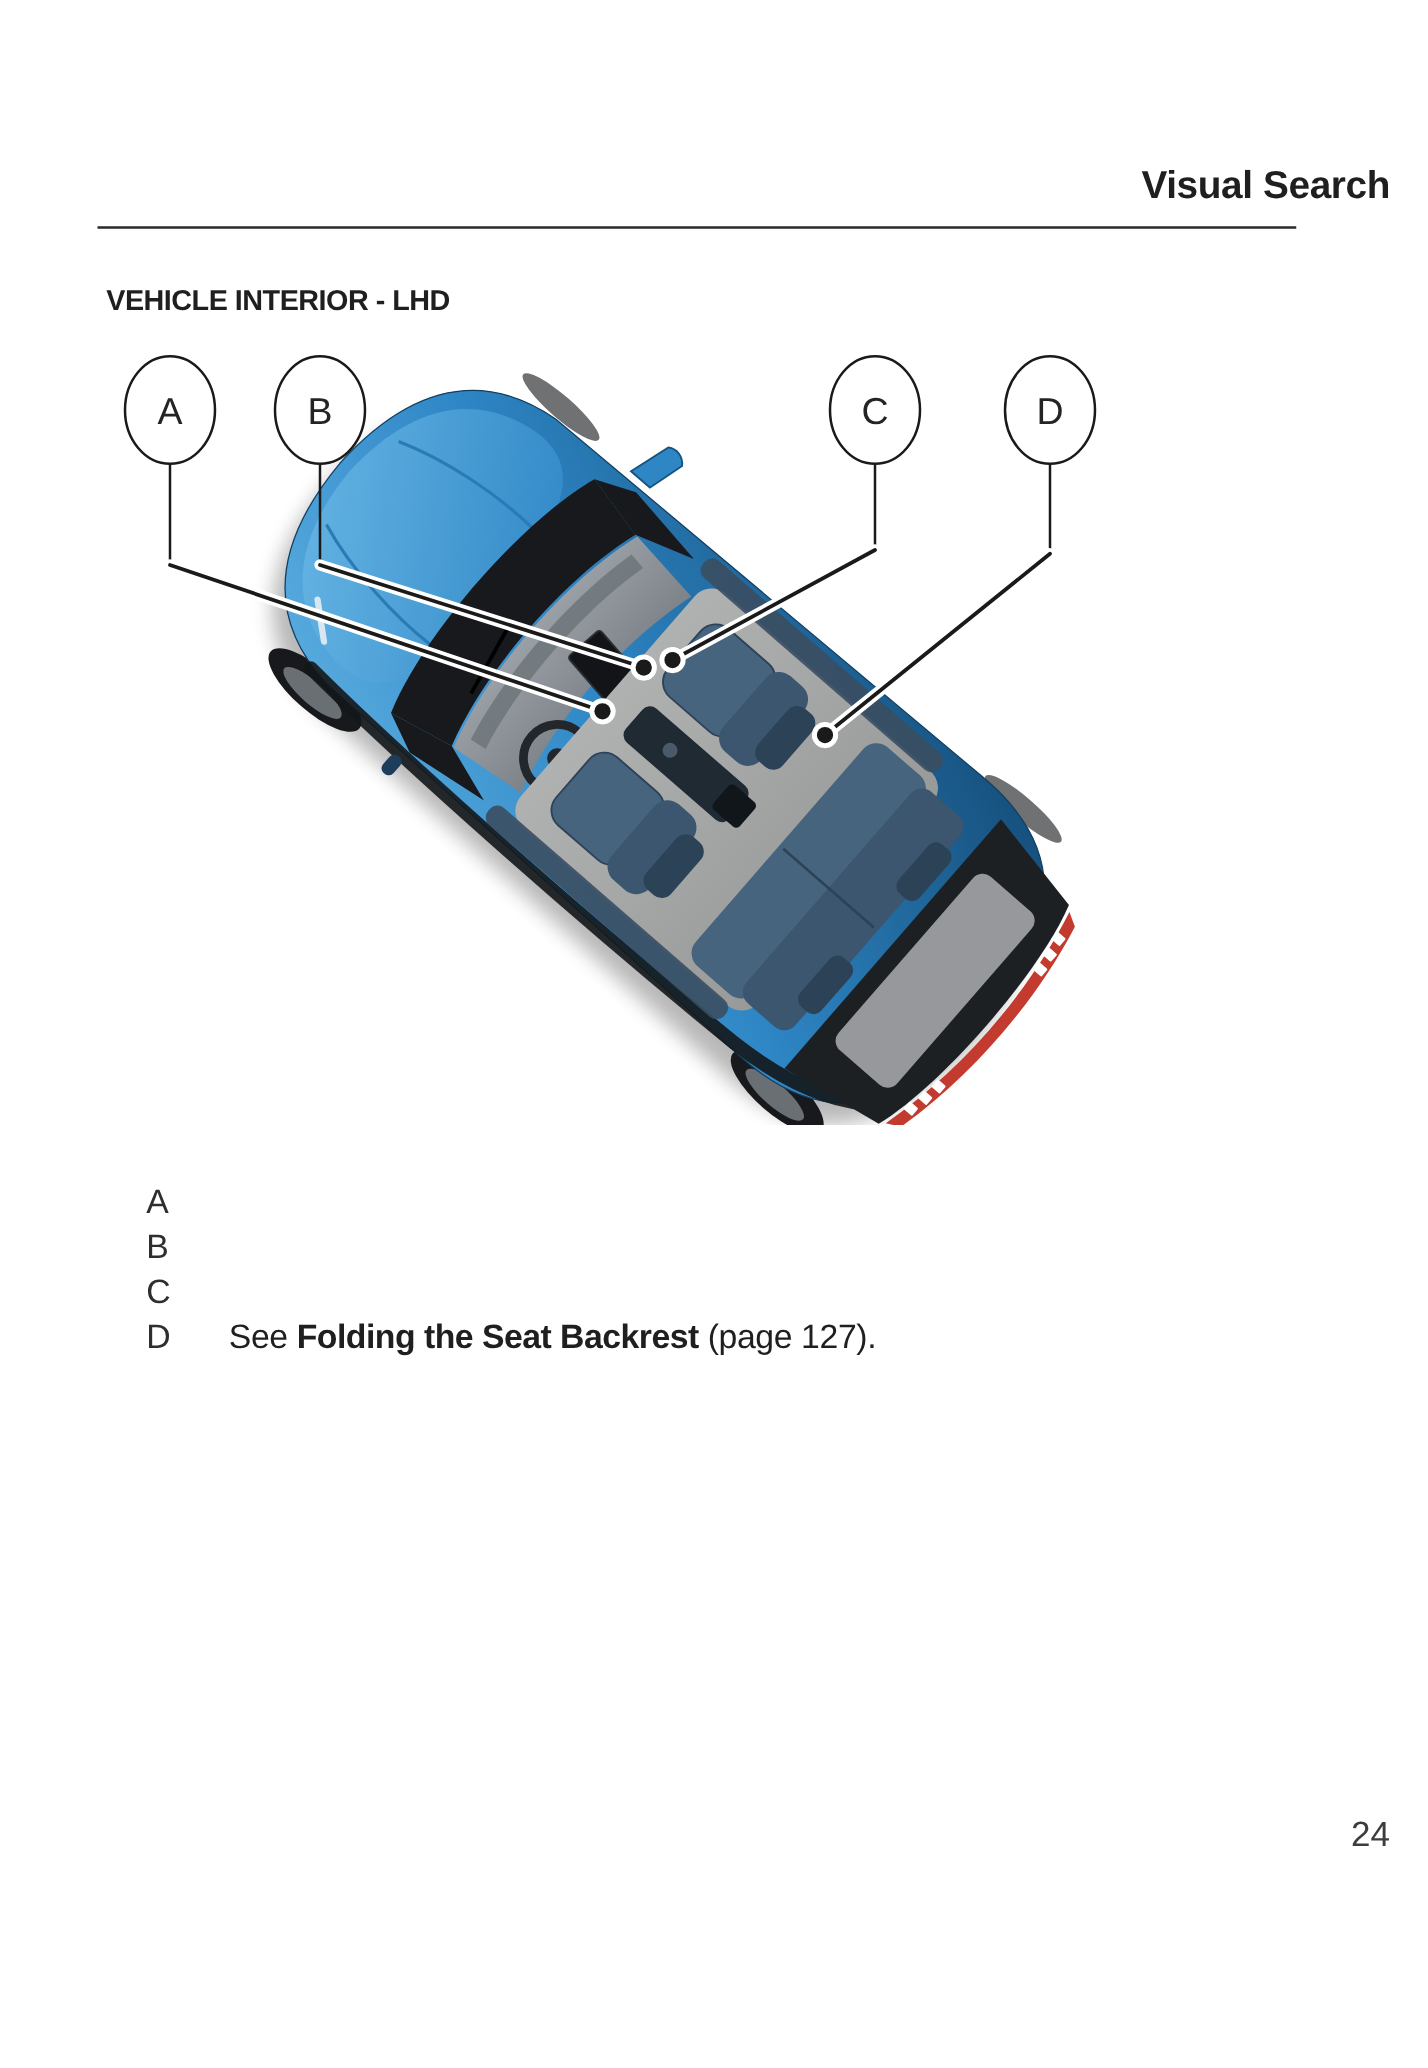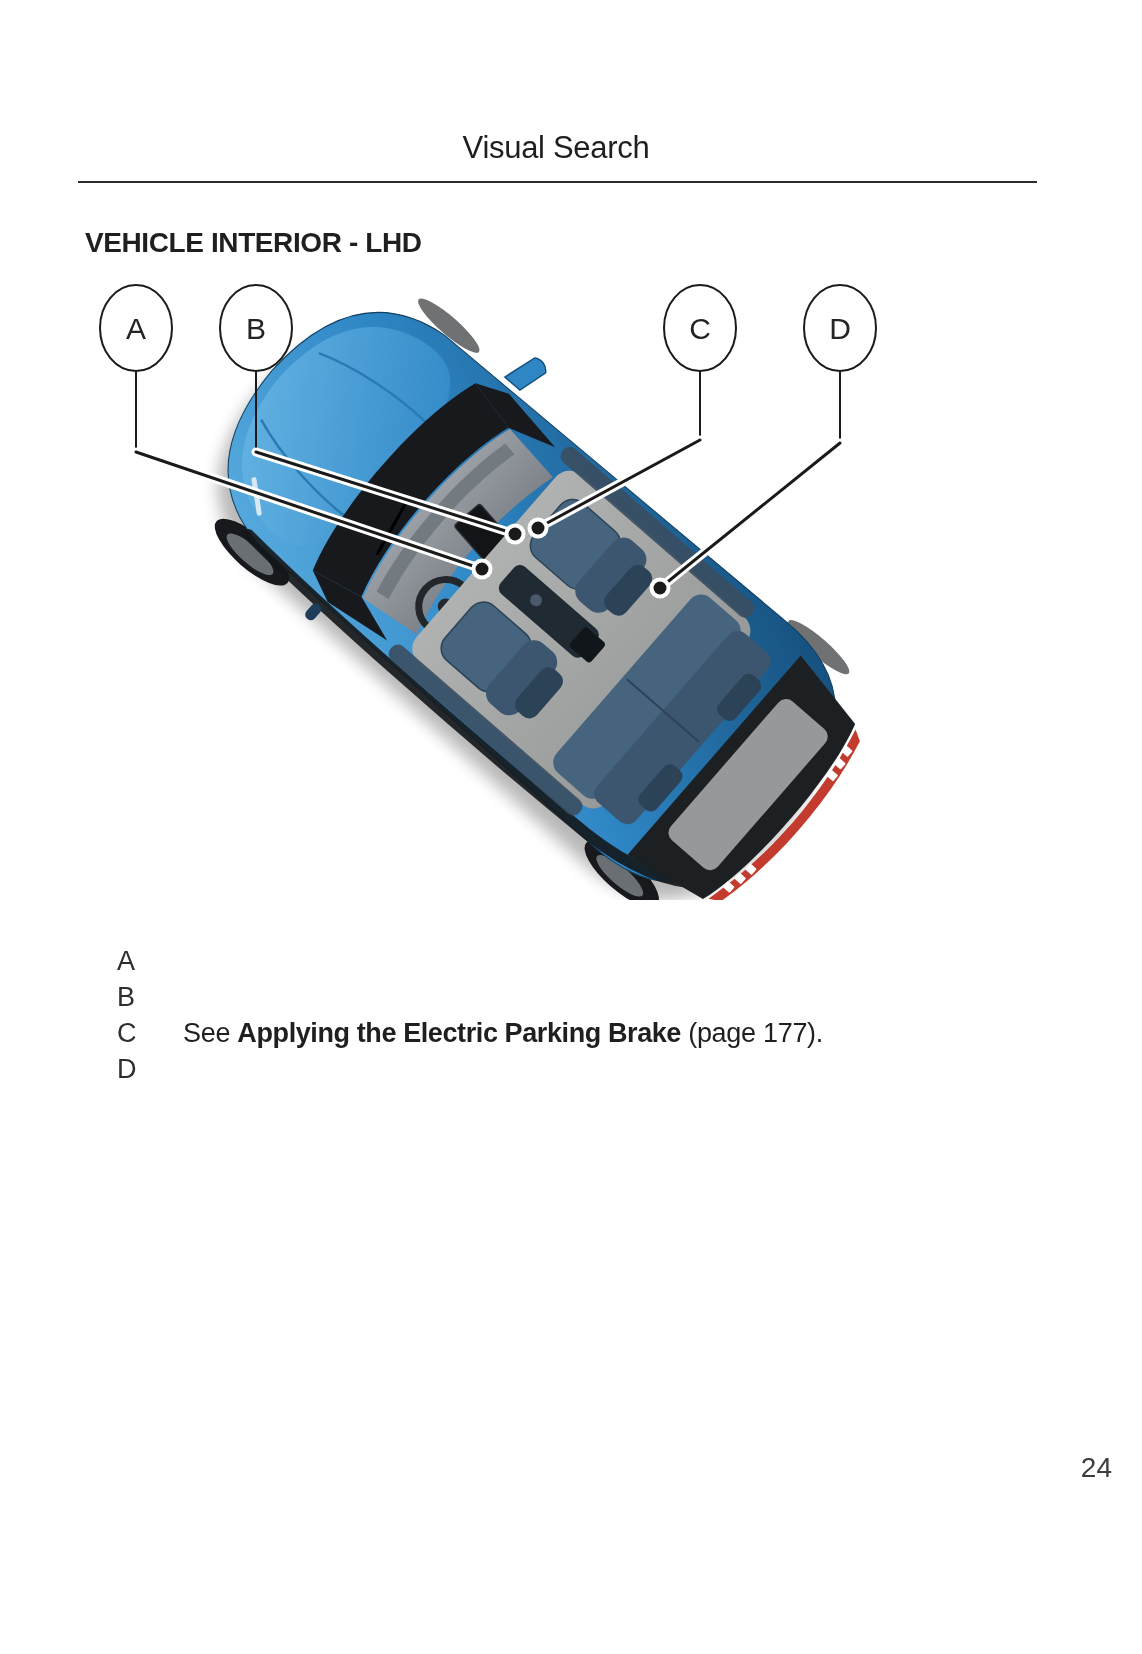--- a/index.html
+++ b/index.html
@@ -8,28 +8,28 @@
     --trim_black:#17191c; --interior_gray:#a4a6a6; --dash_gray:#8e9499;
     --seat_blue:#46647e; --seat_blue_mid:#3b566e; --seat_blue_dark:#2c4257;
     --glass_gray:#96989b; --tail_red:#c23b2e;
   }
   html,body{margin:0;padding:0;}
   body{
     width:1142px;height:1654px;position:relative;background:#ffffff;
     font-family:"Liberation Sans", sans-serif;color:var(--text);overflow:hidden;
   }
   .page-title{
-    position:absolute;left:0;top:130px;width:1112px;text-align:center;
-    font-size:31px;font-weight:400;letter-spacing:-0.3px;color:var(--text);
+    position:absolute;left:0;top:130px;width:1112px;text-align:right;
+    font-size:31px;font-weight:700;letter-spacing:-0.3px;color:var(--text);
   }
   .title-rule{
     position:absolute;left:78px;top:181px;width:959px;height:2px;background:var(--rule);
   }
   .section-heading{
-    position:absolute;left:85px;top:227px;font-size:28px;font-weight:700;
+    position:absolute;left:85px;top:227px;font-size:23px;font-weight:700;
     letter-spacing:-0.4px;color:var(--text);
   }
   .diagram-svg{position:absolute;left:0;top:0;width:1142px;height:900px;}
   .legend{position:absolute;left:117px;top:946px;}
   .legend-row{display:flex;align-items:baseline;height:36px;font-size:27px;letter-spacing:-0.3px;}
   .legend-letter{width:66px;flex:0 0 66px;color:#2e2e2e;font-weight:400;}
   .legend-text{white-space:nowrap;color:var(--text);}
   .legend-text b{font-weight:700;letter-spacing:-0.4px;}
   .page-number{
     position:absolute;left:0;top:1452px;width:1112px;text-align:right;
@@ -216,20 +216,20 @@
 
 <div class="legend">
   <div class="legend-row">
     <span class="legend-letter">A</span>
   </div>
   <div class="legend-row">
     <span class="legend-letter">B</span>
   </div>
   <div class="legend-row">
     <span class="legend-letter">C</span>
-    <span class="legend-text"><span>See </span><b>Applying the Electric Parking Brake</b><span> (page 177).</span></span>
   </div>
   <div class="legend-row">
     <span class="legend-letter">D</span>
+    <span class="legend-text"><span>See </span><b>Folding the Seat Backrest</b><span> (page 127).</span></span>
   </div>
 </div>
 
 <div class="page-number">24</div>
 
 </body></html>

